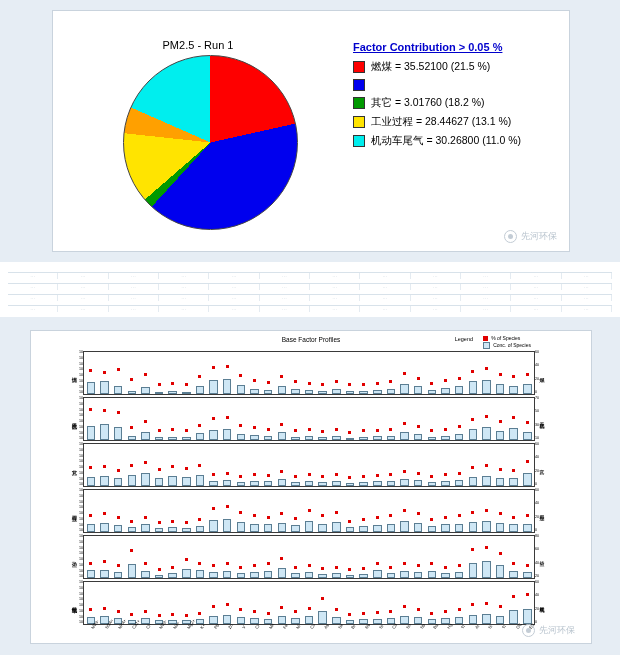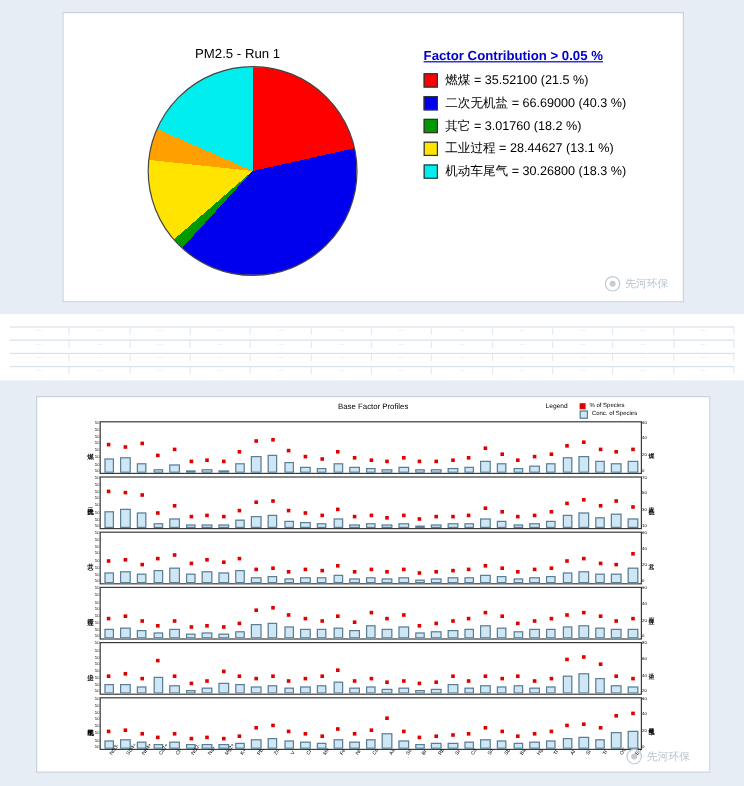--- a/index.html
+++ b/index.html
@@ -175,33 +175,32 @@
 
   <div id="legend">
     <div id="legend-title">Factor Contribution &gt; 0.05 %</div>
     <div id="legend-rows">
         <div class="legend-row">
           <span class="legend-swatch" style="background: rgb(254, 0, 0);"></span>
           <span>燃煤 = 35.52100  (21.5 %)</span>
         </div>
         <div class="legend-row">
           <span class="legend-swatch" style="background: rgb(0, 0, 238);"></span>
-          <span>二次无机盐 = 66.69000  (40.3 %)</span>
         </div>
         <div class="legend-row">
           <span class="legend-swatch" style="background: rgb(0, 153, 0);"></span>
           <span>其它 = 3.01760  (18.2 %)</span>
         </div>
         <div class="legend-row">
           <span class="legend-swatch" style="background: rgb(255, 228, 0);"></span>
           <span>工业过程 = 28.44627  (13.1 %)</span>
         </div>
         <div class="legend-row">
           <span class="legend-swatch" style="background: rgb(0, 238, 238);"></span>
-          <span>机动车尾气 = 30.26800  (18.3 %)</span>
+          <span>机动车尾气 = 30.26800  (11.0 %)</span>
         </div>
       </div>
   </div>
 
   <div id="watermark-top">
     <span class="wm-circle"></span>
     <span>先河环保</span>
   </div>
 </div>
 

